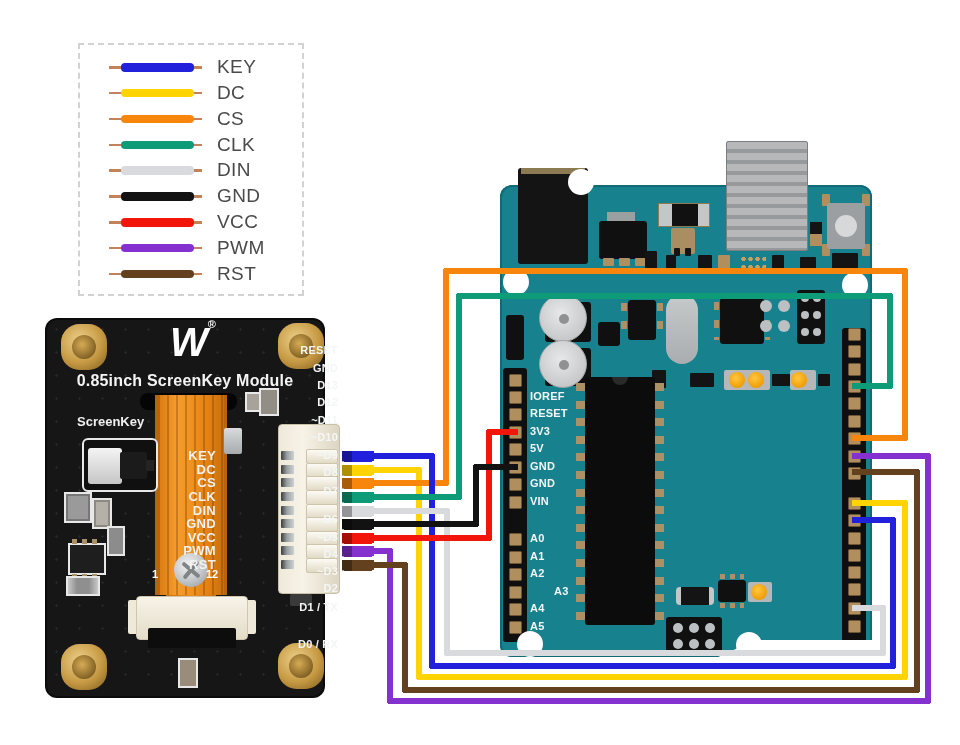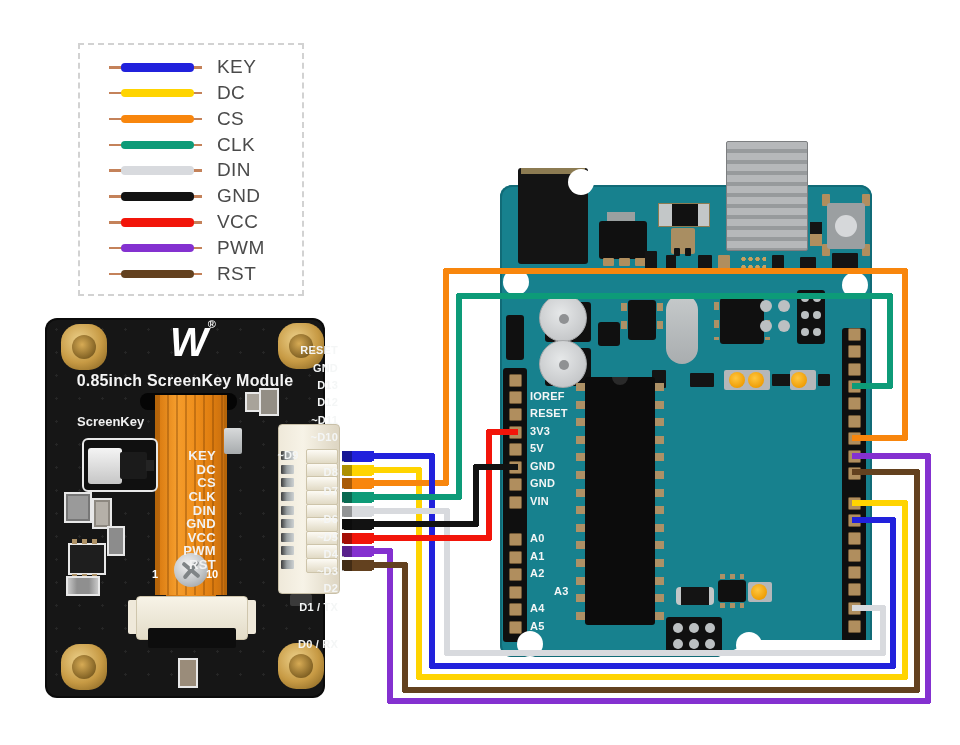--- a/index.html
+++ b/index.html
@@ -126,21 +126,21 @@
          background-blend-mode:multiply;">
       <div class="abs" style="left:0;top:0;width:100%;height:100%;background:repeating-linear-gradient(90deg,rgba(120,60,0,.35) 0 2px,transparent 2px 9px);"></div>
     </div>
     <div class="abs" style="left:121px;top:277px;width:50px;height:22px;background:linear-gradient(90deg,#c96f0e,#ef8f1c,#c96f0e);"></div>
     <div class="abs" style="left:129px;top:235px;width:34px;height:34px;border-radius:50%;
          background:radial-gradient(circle at 40% 35%,#f2f2f2,#c2c5c7 55%,#8f9396);">
       <div class="abs" style="left:15px;top:6px;width:4px;height:22px;background:#7f8486;transform:rotate(40deg);border-radius:2px;"></div>
       <div class="abs" style="left:15px;top:6px;width:4px;height:22px;background:#7f8486;transform:rotate(-50deg);border-radius:2px;"></div>
     </div>
     <div class="flexnum" style="left:107px;top:250px;">1</div>
-    <div class="flexnum" style="left:161px;top:250px;">10</div>
+    <div class="flexnum" style="left:161px;top:250px;">12</div>
 
     <div class="abs" style="left:37px;top:120px;width:76px;height:54px;border:2px solid #e8e8e8;border-radius:6px;background:#101010;"></div>
     <div class="abs" style="left:43px;top:130px;width:34px;height:36px;border-radius:3px;background:linear-gradient(180deg,#f4f4f4,#c6c6c6);"></div>
     <div class="abs" style="left:75px;top:134px;width:27px;height:27px;background:#1b1b1b;border-radius:2px;"></div>
     <div class="abs" style="left:101px;top:142px;width:8px;height:11px;background:#242424;"></div>
 
     <div class="abs" style="left:233px;top:106px;width:62px;height:170px;border-radius:4px;border:1px solid #c9c0a8;
          background:linear-gradient(90deg,#efe9da,#f7f3e7 40%,#ddd5c2);"></div>
     <div class="abs" style="left:245px;top:276px;width:22px;height:12px;background:#3a3a3a;border-radius:2px;"></div>
 
@@ -343,21 +343,21 @@
       <div class="apin-label-r" style="top:362px;">GND</div>
       <div class="pad" style="left:848px;top:380px;"></div>
       <div class="apin-label-r" style="top:379px;">D13</div>
       <div class="pad" style="left:848px;top:397px;"></div>
       <div class="apin-label-r" style="top:396px;">D12</div>
       <div class="pad" style="left:848px;top:415px;"></div>
       <div class="apin-label-r" style="top:414px;">~D11</div>
       <div class="pad" style="left:848px;top:432px;"></div>
       <div class="apin-label-r" style="top:431px;">~D10</div>
       <div class="pad" style="left:848px;top:450px;"></div>
-      <div class="apin-label-r" style="top:449px;text-align:center;">~D9</div>
+      <div class="apin-label-r" style="top:449px;">~D9</div>
       <div class="pad" style="left:848px;top:467px;"></div>
       <div class="apin-label-r" style="top:466px;">D8</div>
       <div class="pad" style="left:848px;top:497px;"></div>
       <div class="apin-label-r" style="top:485px;">D7</div>
       <div class="pad" style="left:848px;top:514px;"></div>
       <div class="apin-label-r" style="top:513px;">~D6</div>
       <div class="pad" style="left:848px;top:532px;"></div>
       <div class="apin-label-r" style="top:531px;font-style:italic;">~D5</div>
       <div class="pad" style="left:848px;top:549px;"></div>
       <div class="apin-label-r" style="top:548px;">D4</div>

